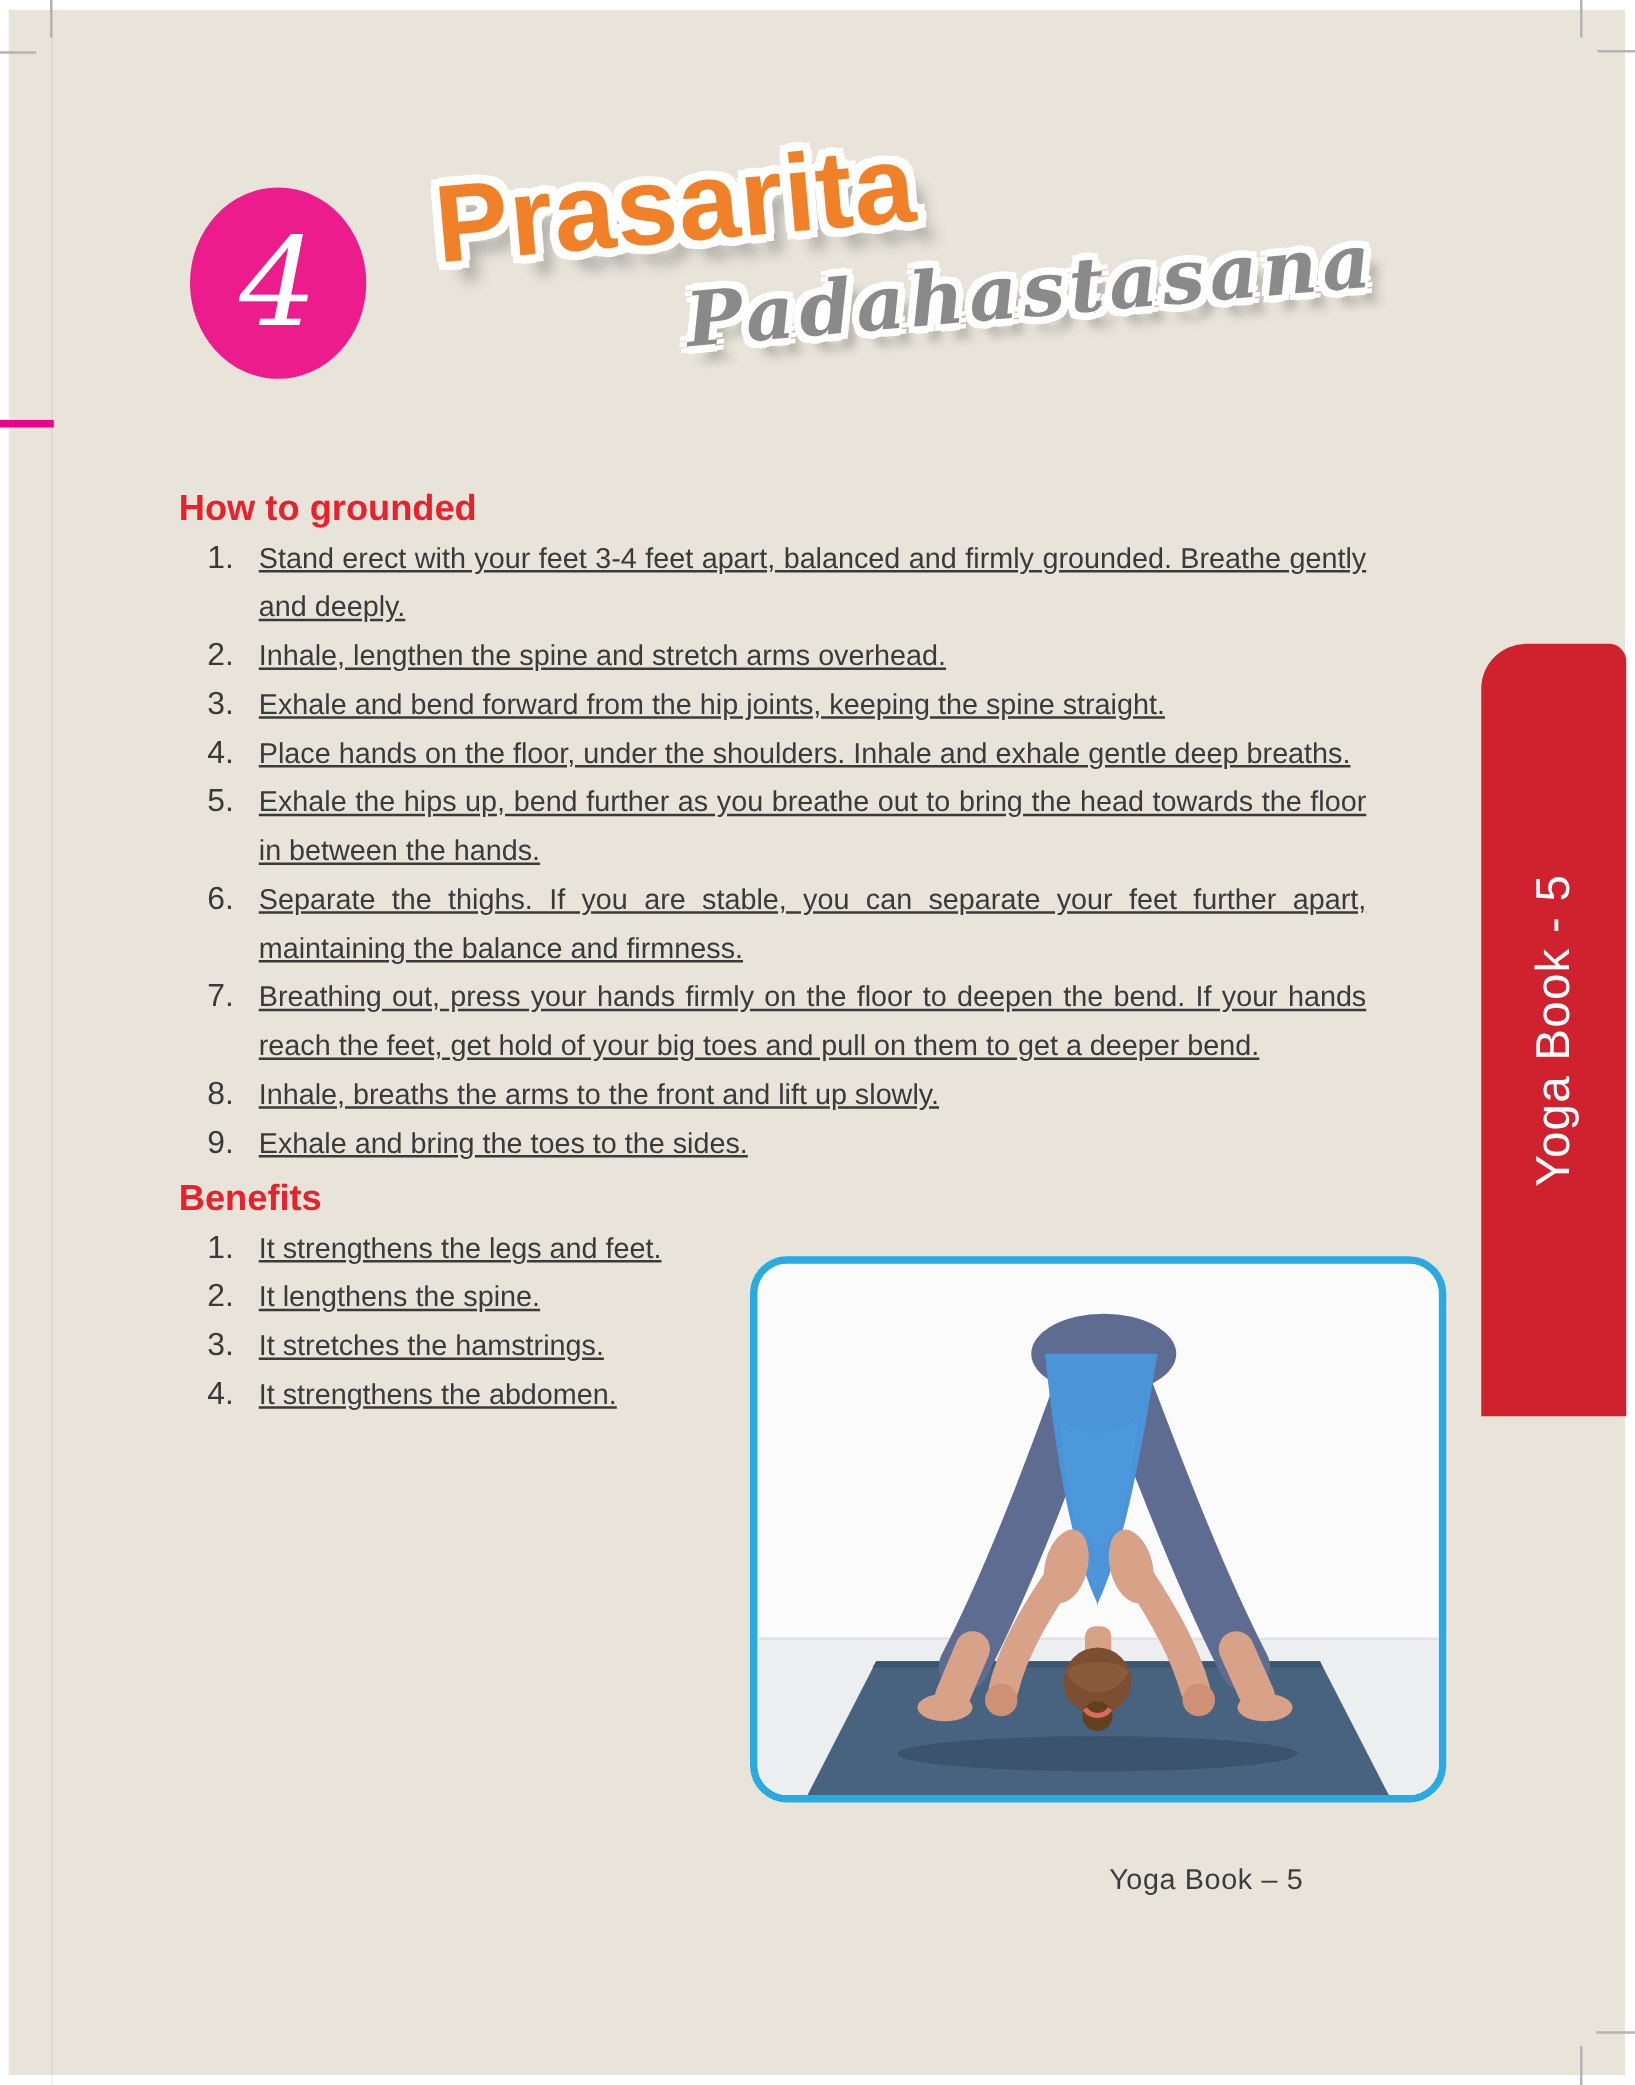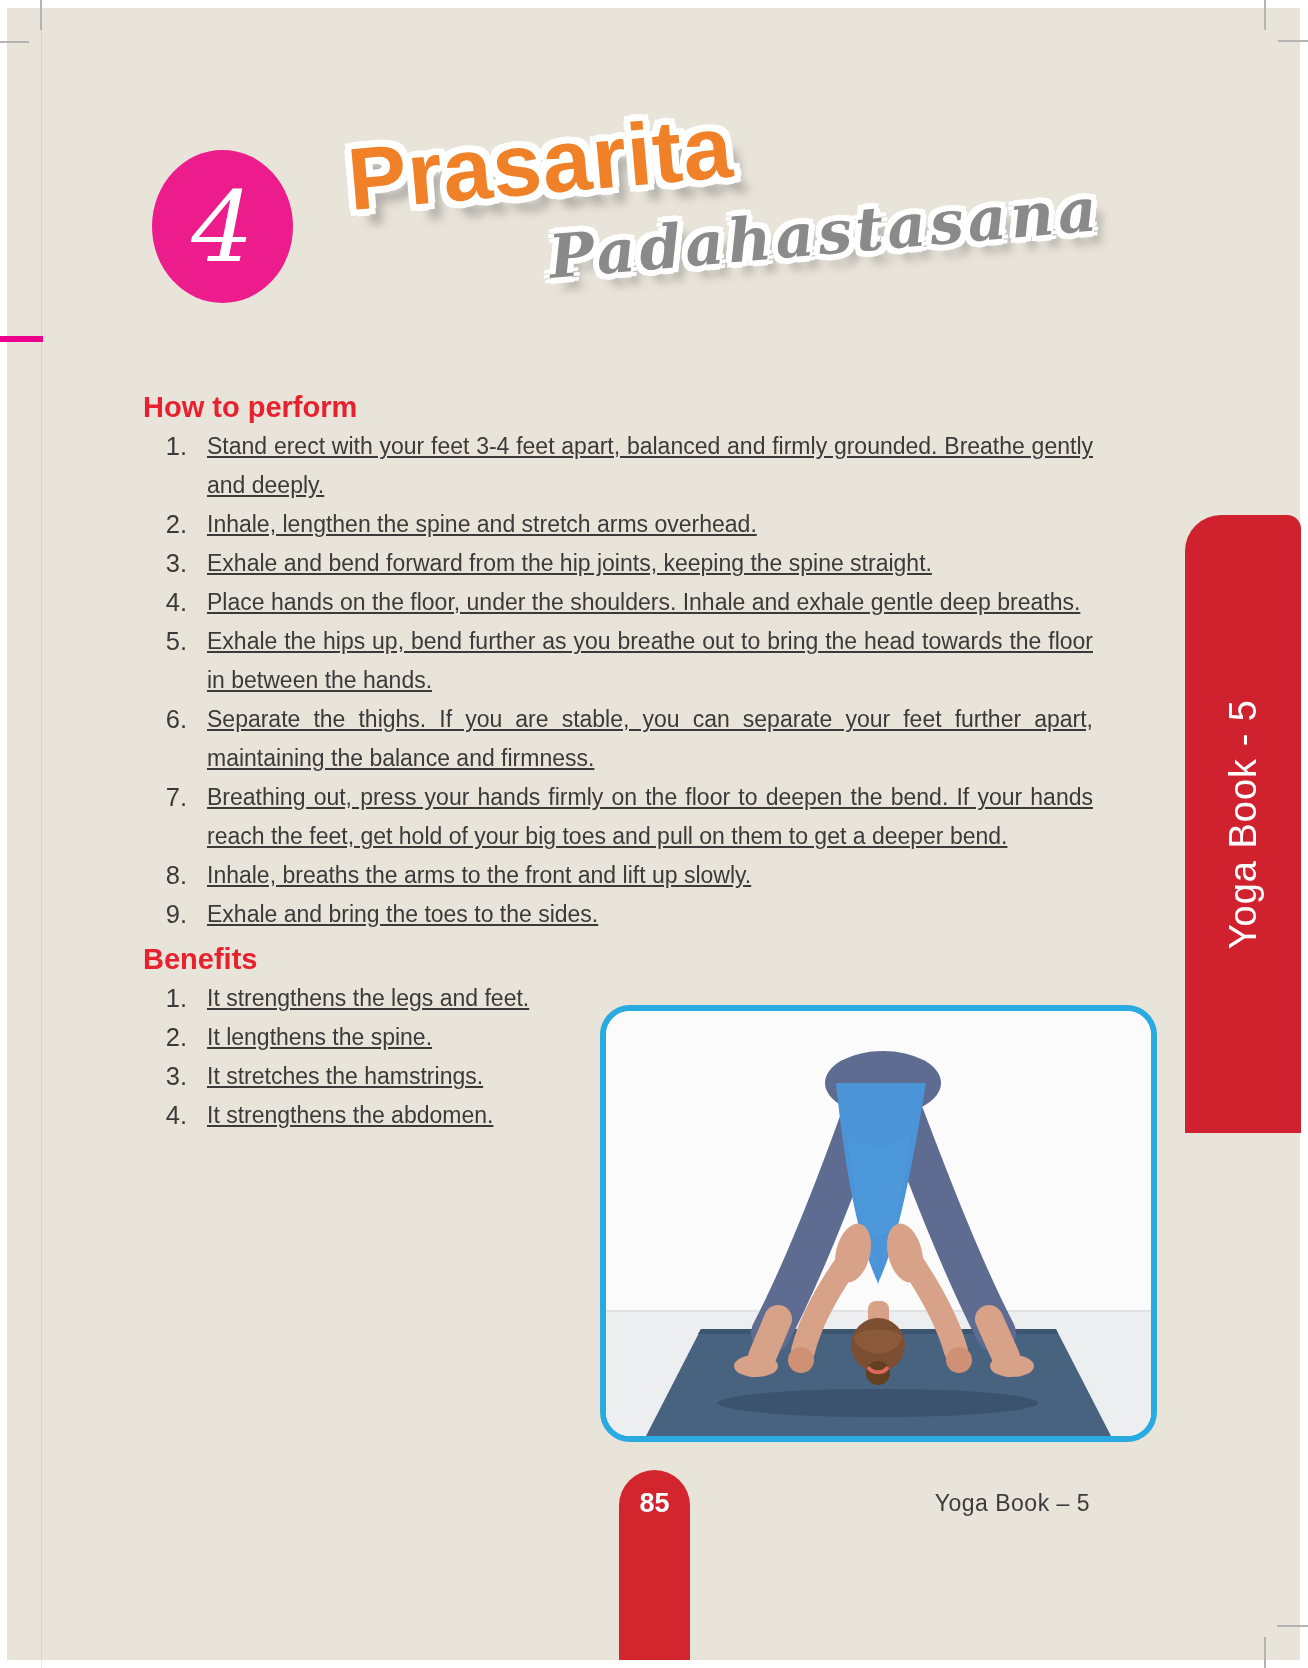--- a/index.html
+++ b/index.html
@@ -78,21 +78,21 @@
     writing-mode:vertical-rl;transform:rotate(180deg);white-space:nowrap;
   }
 
   
   .page-badge{
     position:absolute;left:619px;top:1470px;width:71px;height:190px;
     border-radius:36px 36px 0 0;text-align:center;
   }
   .page-badge span{display:inline-block;margin-top:18px;color:#fff;font-size:27px;font-weight:bold;}
   .footer-label{
-    position:absolute;left:840px;top:1490px;width:250px;text-align:right;
+    position:absolute;left:840px;top:1490px;width:250px;text-align:center;
     color:#3c3c3c;font-size:23px;letter-spacing:0.5px;
   }
 </style>
 </head>
 <body>
 
 <div class="page">
 
   <div class="sky"></div>
   <div class="bleed-line"></div>
@@ -105,21 +105,21 @@
   <div class="mark" style="left:1264px;top:1637px;width:2px;height:31px;"></div>
   <div class="reg-bar" style="background: rgb(236, 0, 140);"></div>
 
   <div class="lesson-circle" style="background: rgb(236, 28, 141);">
     <span>4</span>
   </div>
   <div class="title-main" style="color: rgb(240, 129, 40);">Prasarita</div>
   <div class="title-sub" style="color: rgb(138, 138, 138);">Padahastasana</div>
 
   <div class="content">
-    <h2 class="sec-heading" style="color: rgb(231, 33, 45);">How to perform</h2>
+    <h2 class="sec-heading" style="color: rgb(231, 33, 45);">How to grounded</h2>
     <div class="steps">
 
         <div class="row">
           <div class="num">1.</div>
           <div class="txt">Stand erect with your feet 3-4 feet apart, balanced and firmly grounded. Breathe gently and deeply.</div>
         </div>
 
         <div class="row">
           <div class="num">2.</div>
           <div class="txt">Inhale, lengthen the spine and stretch arms overhead.</div>
@@ -225,18 +225,15 @@
       <path d="M247,326 A27 27 0 0 0 297,326 C290,316 255,316 247,326 Z" fill="#8a5a3a"></path>
       <circle cx="272" cy="362" r="12" fill="#63401f"></circle>
       <path d="M262,356 a12 12 0 0 0 20,0" fill="none" stroke="#e2685e" stroke-width="4"></path>
     </svg>
   </div>
 
   <div class="side-tab" style="background: rgb(207, 34, 46);">
     <span>Yoga Book - 5</span>
   </div>
 
-  <div class="page-badge" style="background: rgb(210, 37, 46);">
-    <span>85</span>
-  </div>
   <div class="footer-label">Yoga Book – 5</div>
 
 </div>
 
 </body></html>

